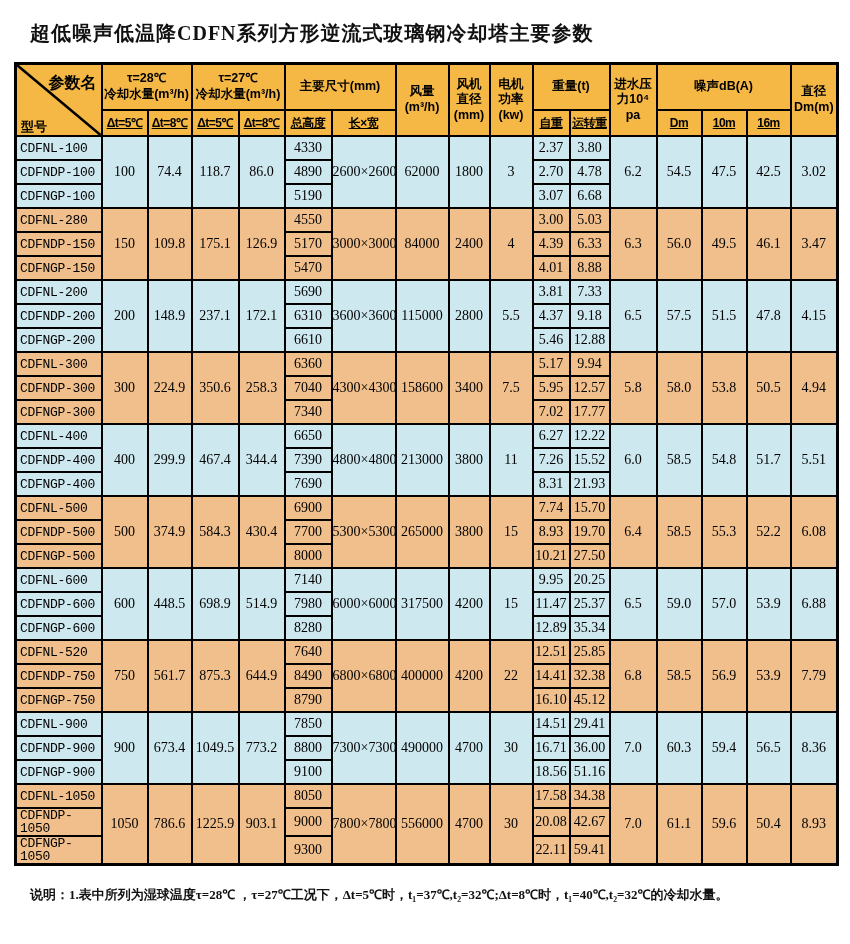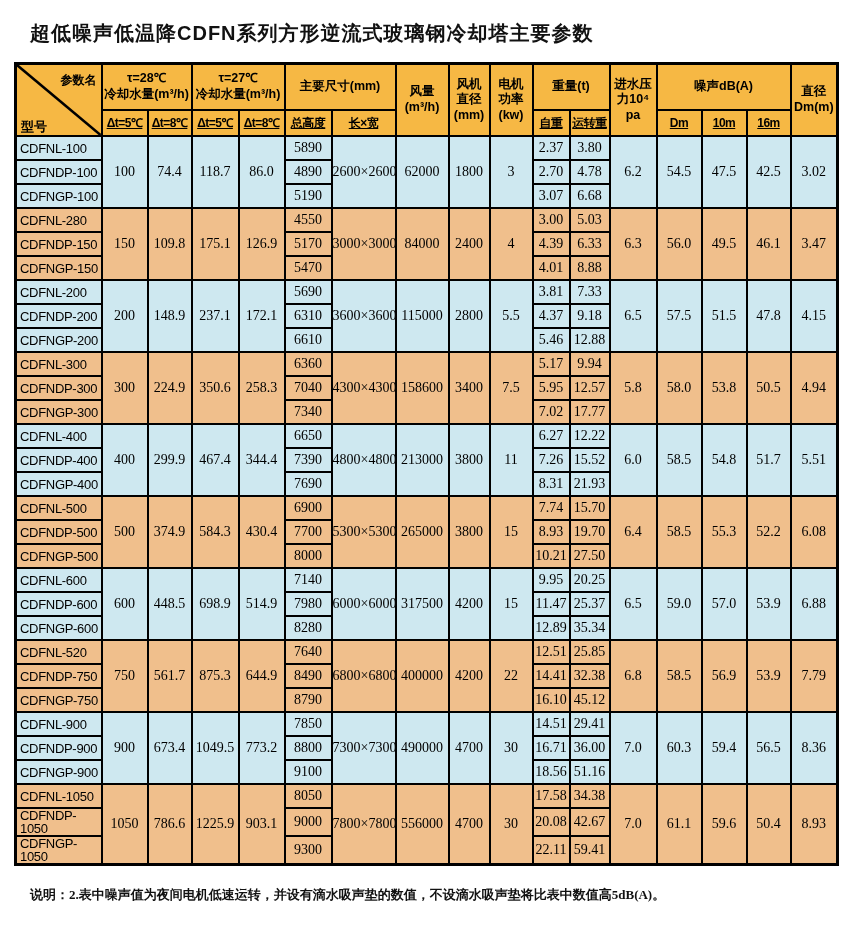--- a/index.html
+++ b/index.html
@@ -3,21 +3,21 @@
 <meta charset="utf-8">
 <style>
   html,body{margin:0;padding:0;}
   body{
     width:850px;height:944px;background:#ffffff;position:relative;
     font-family:"Liberation Serif", serif;color:#000;
     -webkit-font-smoothing:antialiased;
   }
   .title{
     margin:20px 0 0 30px;
-    font-family:Liberation Sans, sans-serif;
+    font-family:Liberation Serif, serif;
     font-size:20px;font-weight:bold;letter-spacing:1px;color:#111;
   }
   table.params{
     border-collapse:collapse;table-layout:fixed;
     margin:15px 0 0 14px;width:822px;
     border:3px solid #000;
   }
   .params th,.params td{
     border:2px solid #000;padding:0;text-align:center;vertical-align:middle;
     overflow:hidden;
@@ -26,28 +26,28 @@
     background:var(--header-bg);
     font-family:"Liberation Sans", sans-serif;
     font-weight:bold;font-size:12.5px;line-height:1.25;
     white-space:pre-line;
   }
   .params thead tr.h1 th{height:44px;}
   .params thead tr.h2 th{height:24px;font-size:12px;letter-spacing:-0.5px;text-decoration:underline;}
   .params td{font-size:14px;height:22px;line-height:1;}
   .params td.model-cell{
     text-align:left;padding-left:3px;font-size:13px;letter-spacing:-0.3px;
-    font-family:Liberation Sans, sans-serif;
+    font-family:Liberation Mono, monospace;
     margin-top:8px;
   }
   tr.blue td{background:var(--row-blue);}
   tr.orange td{background:var(--row-orange);}
   th.corner{position:relative;}
   th.corner svg{position:absolute;left:0;top:0;width:100%;height:100%;display:block;}
-  .corner-top{position:absolute;top:8px;right:4px;font-size:12px;}
+  .corner-top{position:absolute;top:8px;right:4px;font-size:16px;}
   .corner-bottom{position:absolute;bottom:0;left:4px;font-size:13px;}
   .notes{
     margin:16px 0 0 30px;width:800px;
     font-size:13px;line-height:2.0;color:#111;
     display:flex;align-items:flex-start;font-weight:bold;
   }
   .notes .label{white-space:nowrap;}
   .notes .lines div{white-space:nowrap;}
 </style>
 </head>
@@ -119,21 +119,21 @@
       <th>16m</th>
     </tr>
   </thead>
   <tbody id="tbody">
       <tr class="blue">
         <td class="model-cell">CDFNL-100</td>
         <td rowspan="3">100</td>
         <td rowspan="3">74.4</td>
         <td rowspan="3">118.7</td>
         <td rowspan="3">86.0</td>
-        <td>5890</td>
+        <td>4330</td>
         <td rowspan="3">2600×2600</td>
         <td rowspan="3">62000</td>
         <td rowspan="3">1800</td>
         <td rowspan="3">3</td>
         <td>2.37</td>
         <td>3.80</td>
         <td rowspan="3">6.2</td>
         <td rowspan="3">54.5</td>
         <td rowspan="3">47.5</td>
         <td rowspan="3">42.5</td>
@@ -429,15 +429,15 @@
         <td>9300</td>
         <td>22.11</td>
         <td>59.41</td>
       </tr>
     </tbody>
 </table>
 
 <div class="notes">
   <span class="label">说明：</span>
   <div class="lines">
-    <div>2.表中噪声值为夜间电机低速运转，并设有滴水吸声垫的数值，不设滴水吸声垫将比表中数值高5dB(A)。</div>
+    <div>1.表中所列为湿球温度τ=28℃ ，τ=27℃工况下，Δt=5℃时，t₁=37℃,t₂=32℃;Δt=8℃时，t₁=40℃,t₂=32℃的冷却水量。</div>
   </div>
 </div>
 
 </body></html>

